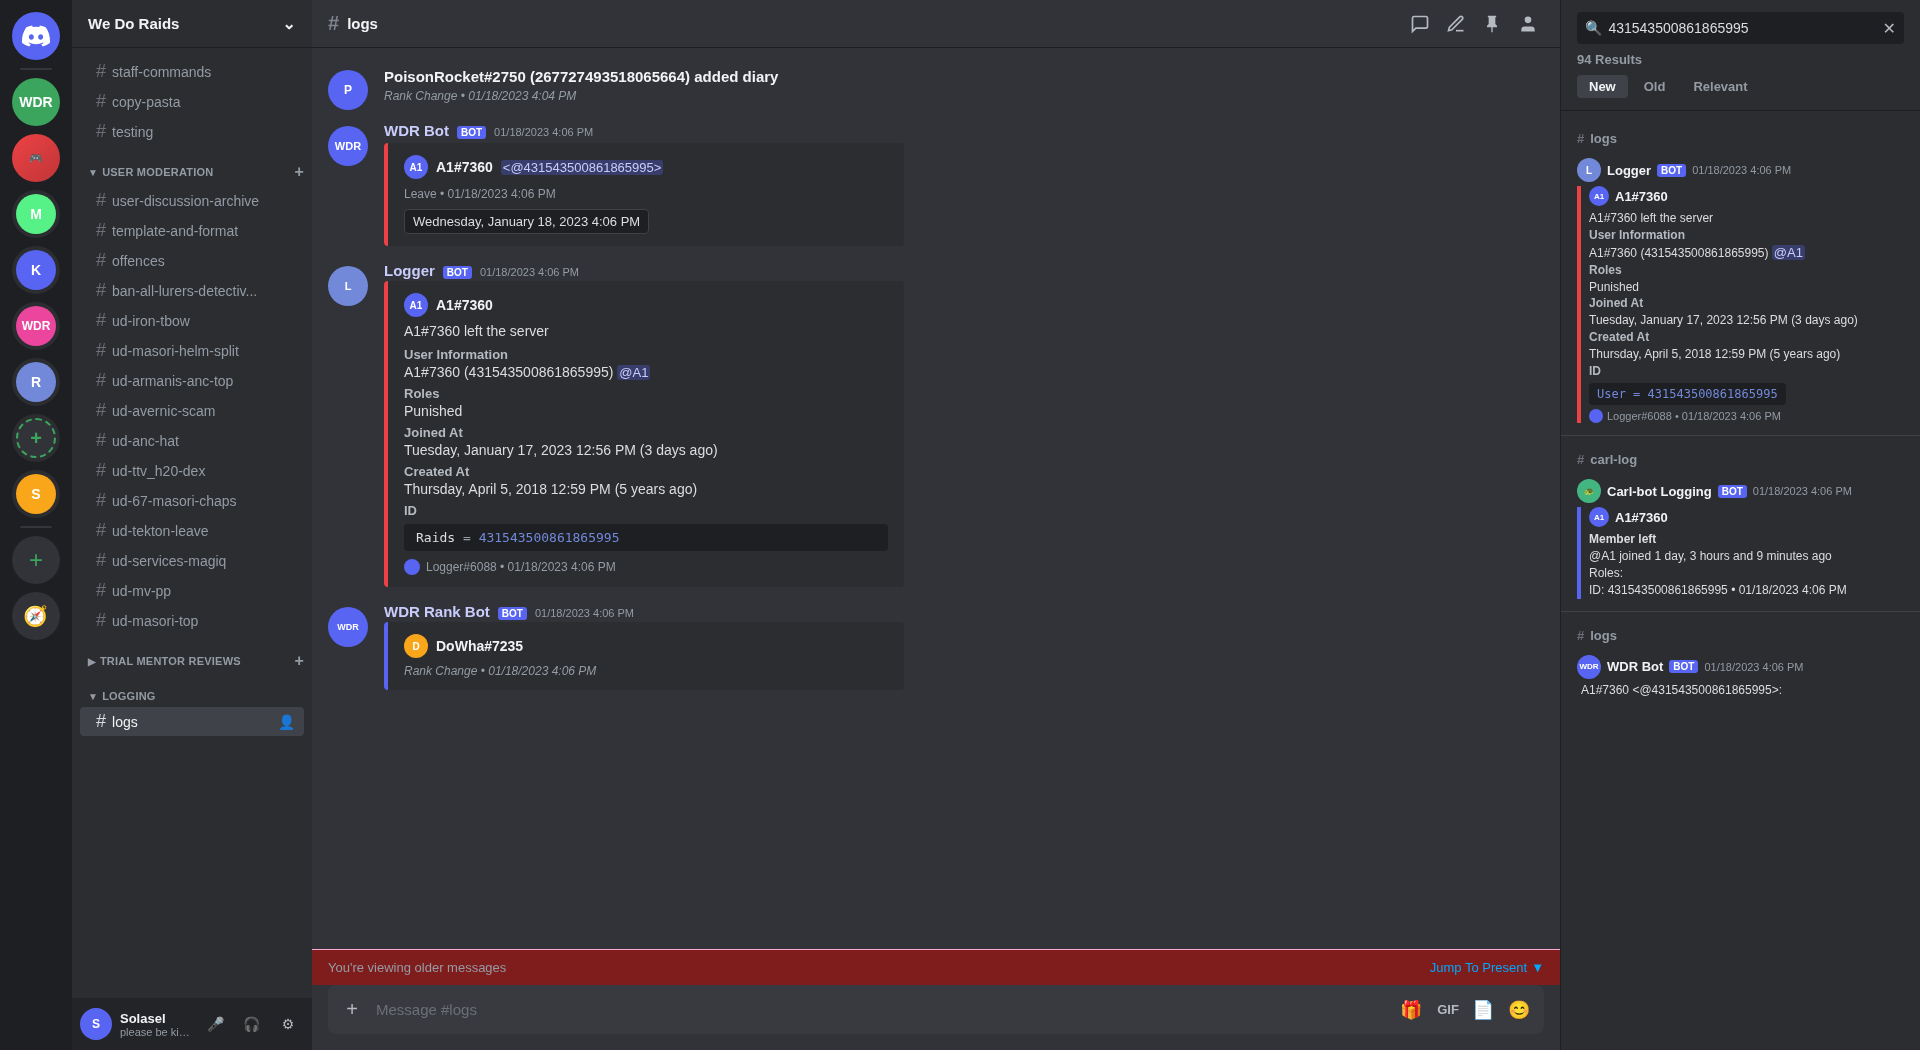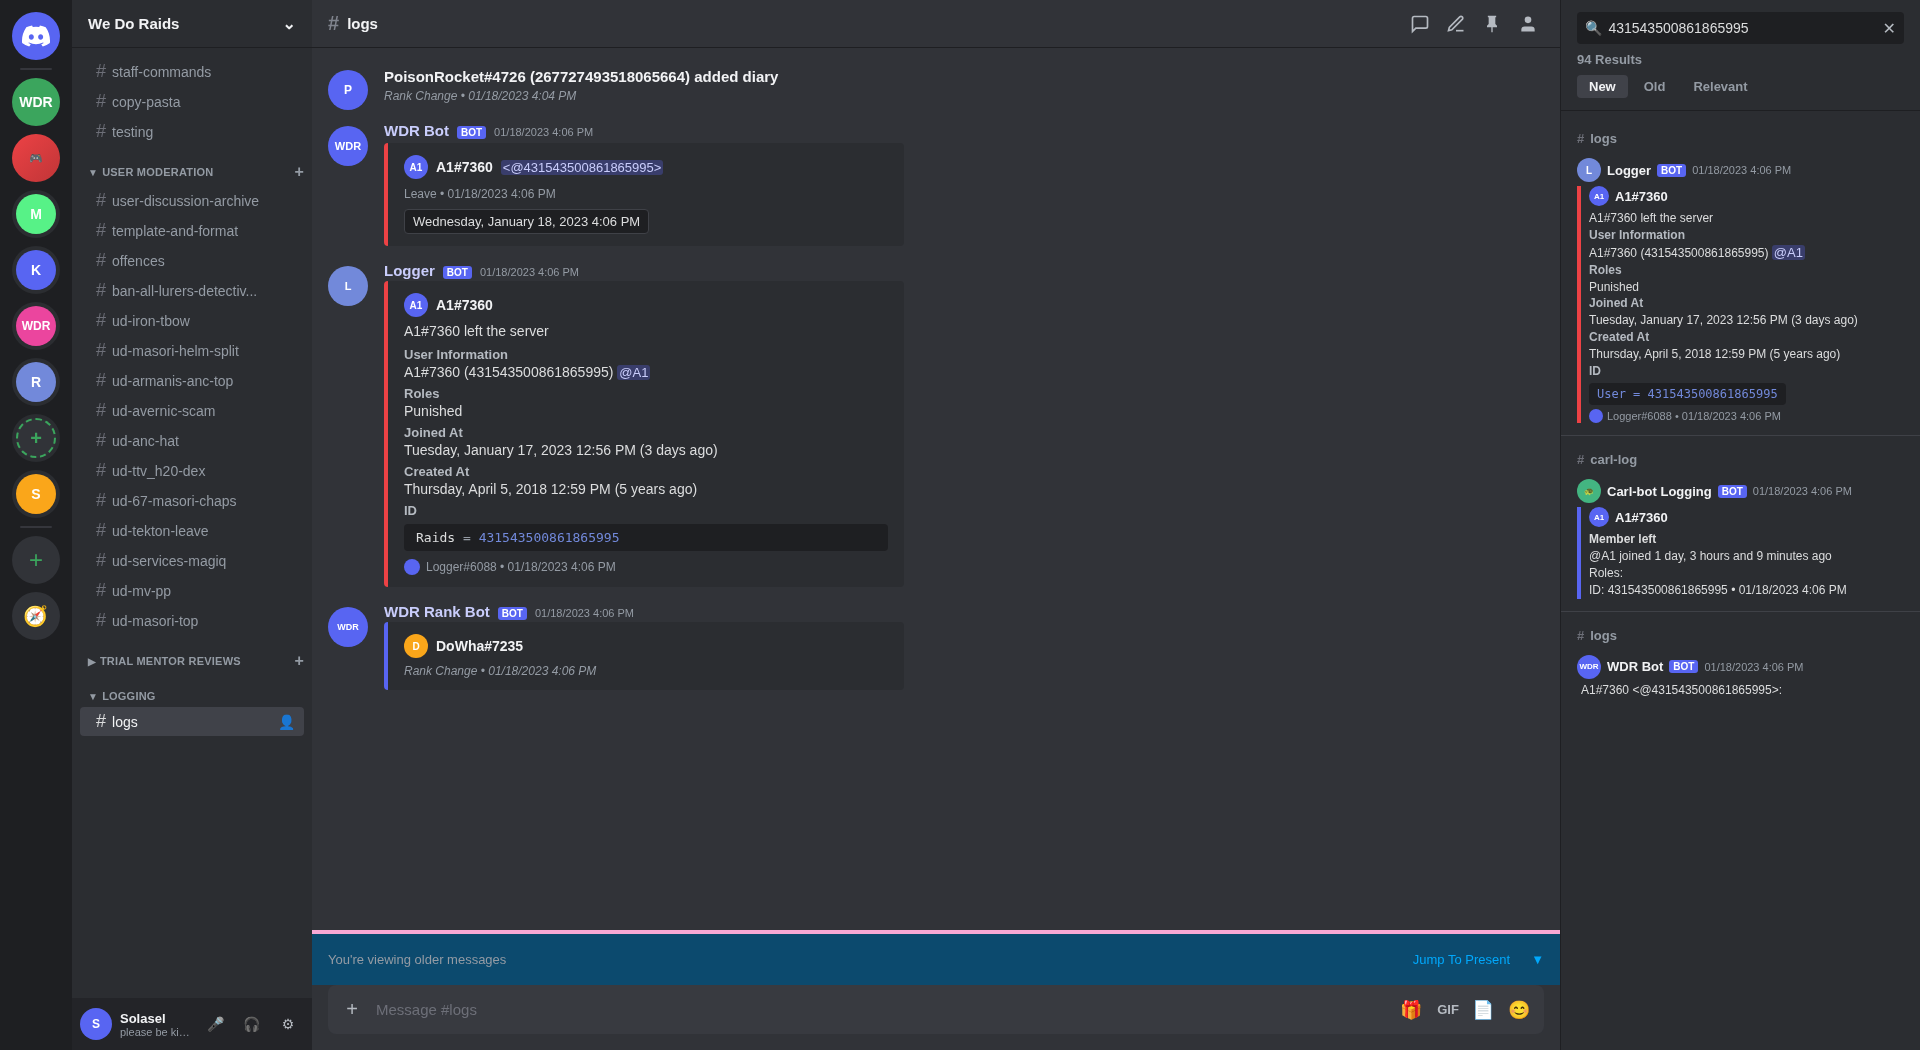--- a/index.html
+++ b/index.html
@@ -292,39 +292,39 @@
 
     .rank-change-tag {
       font-size: 12px;
       color: #949ba4;
       margin-top: 4px;
       font-style: italic;
     }
 
     
     .older-messages-bar {
-      background: #0c4a6e;
-      padding: 18px 16px;
+      background: #7f1d1d;
+      padding: 10px 16px;
       display: flex;
       align-items: center;
       justify-content: space-between;
       font-size: 13px;
       color: #949ba4;
-      border-top: 4px solid #f9a8d4;
+      border-top: 1px solid #f9a8d4;
       flex-shrink: 0;
     }
     .jump-to-present-btn {
       background: transparent;
       border: none;
       color: #00a8fc;
       cursor: pointer;
       font-size: 13px;
       display: flex;
       align-items: center;
-      gap: 21px;
+      gap: 4px;
     }
 
     
     .message-input-area {
       padding: 0 16px 16px 16px;
       flex-shrink: 0;
     }
     .message-input-box {
       background: #383a40;
       border-radius: 8px;
@@ -709,21 +709,21 @@
     </div>
   </div>
 
 
   <div class="messages-area">
 
     <div class="message-group" style="align-items:flex-start;padding:4px 16px;">
       <div style="width:40px;height:40px;background:#5865f2;border-radius:50%;display:flex;align-items:center;justify-content:center;font-weight:700;color:white;font-size:12px;flex-shrink:0;margin-top:2px;">P</div>
       <div class="message-content">
         <div class="message-header">
-          <span class="message-author">PoisonRocket#4726 (267727493518065664) added diary</span>
+          <span class="message-author">PoisonRocket#2750 (267727493518065664) added diary</span>
         </div>
         <div class="rank-change-tag">Rank Change • 01/18/2023 4:04 PM</div>
       </div>
     </div>
 
     <div class="message-group" style="padding: 8px 16px; align-items:flex-start;">
       <div style="width:40px;height:40px;background:#5865f2;border-radius:50%;display:flex;align-items:center;justify-content:center;font-weight:700;color:white;font-size:11px;flex-shrink:0;margin-top:4px;">WDR</div>
       <div class="message-content">
         <div class="message-header">
           <span class="message-author bot-name">WDR Bot</span>

